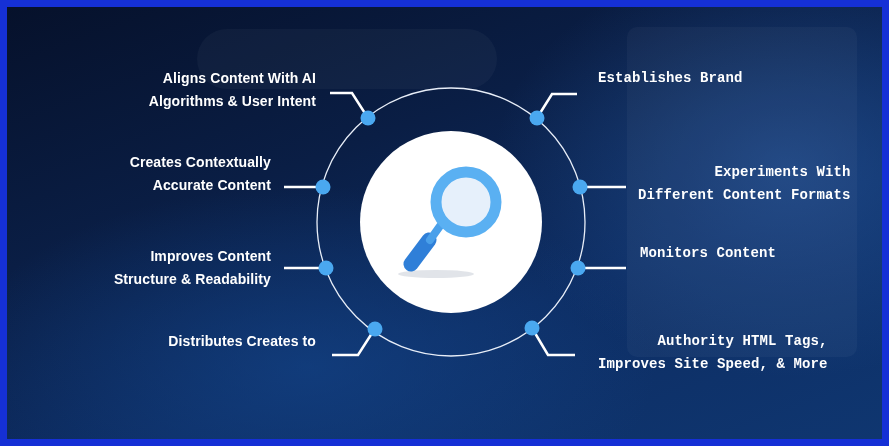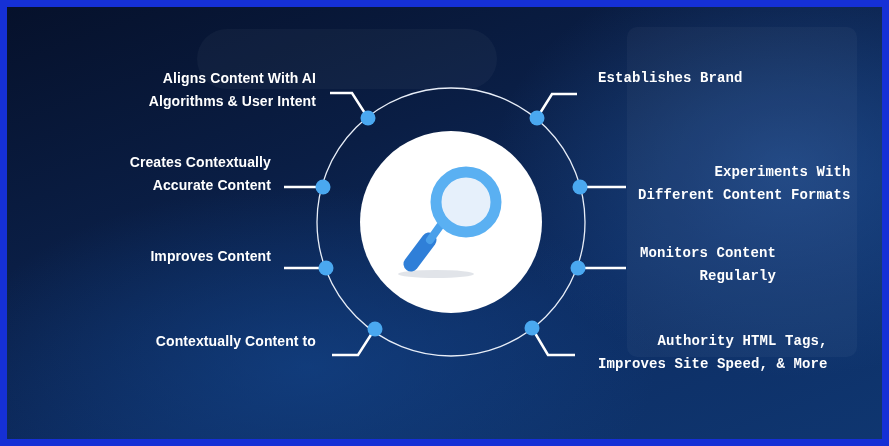--- a/index.html
+++ b/index.html
@@ -61,33 +61,33 @@
   <div class="label left" style="right:566px;top:60px;">
     <span>Aligns Content With AI</span>
     <span>Algorithms &amp; User Intent</span>
   </div>
   <div class="label left" style="right:611px;top:144px;">
     <span>Creates Contextually</span>
     <span>Accurate Content</span>
   </div>
   <div class="label left" style="right:611px;top:238px;">
     <span>Improves Content</span>
+    <span>Structure &amp; Readability</span>
   </div>
   <div class="label left" style="right:566px;top:323px;">
-    <span>Contextually Content to</span>
+    <span>Distributes Creates to</span>
   </div>
 
   <div class="label right" style="left:591px;top:60px;">
     <span>Establishes Brand</span>
   </div>
   <div class="label right" style="left:631px;top:154px;">
     <span>Experiments With</span>
     <span>Different Content Formats</span>
   </div>
   <div class="label right" style="left:607px;top:235px;margin-left:26px;">
     <span>Monitors Content</span>
-    <span>Regularly</span>
   </div>
   <div class="label right" style="left:591px;top:323px;">
     <span>Authority HTML Tags,</span>
     <span>Improves Site Speed, &amp; More</span>
   </div>
 </div>
 
 </body></html>

